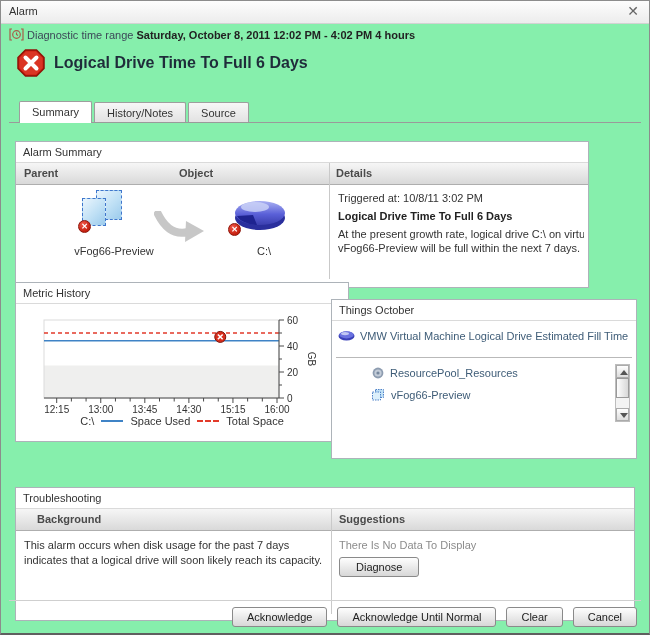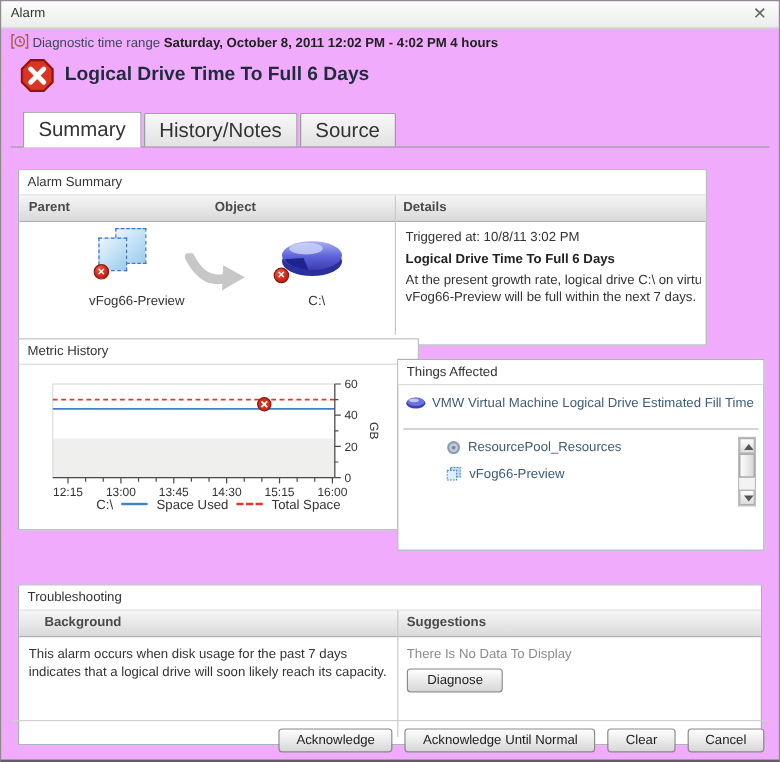--- a/index.html
+++ b/index.html
@@ -1,38 +1,38 @@
 <!DOCTYPE html>
 <html><head>
 <meta charset="utf-8">
 <style>
   * { margin:0; padding:0; box-sizing:border-box; }
   html,body { width:650px; height:635px; background:#fff; font-family:"Liberation Sans", sans-serif; }
-  .dialog { position:relative; width:650px; height:635px; background:#f0abfc;
+  .dialog { position:relative; width:650px; height:635px; background:#86efac;
             border:1px solid #8c8c8c; border-bottom:2px solid #5f5f5f; overflow:hidden; }
 
   
   .titlebar { position:absolute; top:0; left:0; right:0; height:23px;
               background:linear-gradient(#fdfdfd,#ececec); border-bottom:1px solid #d2d2d2; }
   .titlebar .t { position:absolute; left:8px; top:4px; font-size:11px; color:#333; }
   .close-x { position:absolute; right:10px; top:2px; font-size:14px; color:#666; cursor:default; }
 
   
   .timerange { position:absolute; top:27px; left:8px; font-size:11px; color:#3c4858; white-space:nowrap; }
   .timerange svg { vertical-align:-2px; margin-right:3px; }
   .timerange b { color:#222; }
 
   
   .alarm-head { position:absolute; top:48px; left:16px; display:flex; align-items:center; }
   .alarm-head .title { margin-left:9px; font-size:16px; font-weight:bold; color:#1f2c3a; }
 
   
   .tabstrip { position:absolute; top:100px; left:8px; right:8px; height:22px;
               border-bottom:1px solid #9a9a9a; display:flex; align-items:flex-end; padding-left:10px; }
-  .tab { font-size:17px; color:#333; padding:4px 12px 3px; margin-right:2px;
+  .tab { font-size:11px; color:#333; padding:4px 12px 3px; margin-right:2px;
          border:1px solid #9e9e9e; border-bottom:none; border-radius:2px 2px 0 0;
          background:linear-gradient(#f7f7f7,#e2e2e2); position:relative; }
   .tab.active { background:#fff; margin-bottom:-1px; padding-bottom:5px; z-index:2; }
 
   
   .panel { position:absolute; border:1px solid #adb3b9; background:#fff; }
   .panel-header { height:21px; line-height:21px; padding-left:7px; font-size:11px; color:#333;
                   border-bottom:1px solid #dadada; background:#fff; }
   .colhead { position:absolute; left:0; right:0; height:22px;
              background:linear-gradient(#f6f6f6,#d9d9d9); border-bottom:1px solid #aeaeae; }
@@ -232,21 +232,21 @@
     <div class="legend">
       <span>C:\</span>
       <span class="sample solid"></span>
       <span>Space Used</span>
       <span class="sample dashed"></span>
       <span>Total Space</span>
     </div>
   </div>
 
   <div class="panel" id="things-affected">
-    <div class="panel-header">Things Affected</div>
+    <div class="panel-header">Things October</div>
     <div class="ta-type">
       <svg width="17" height="11" viewBox="0 0 17 11">
         <ellipse cx="8.5" cy="6" rx="8" ry="4.5" fill="#3a40b8"></ellipse>
         <ellipse cx="8.5" cy="4.8" rx="7.2" ry="3.6" fill="#6a72e0"></ellipse>
         <ellipse cx="7" cy="3.6" rx="4" ry="1.6" fill="#c2c8f4"></ellipse>
       </svg>
       <span>VMW Virtual Machine Logical Drive Estimated Fill Time</span>
     </div>
     <div class="ta-divider"></div>
 

